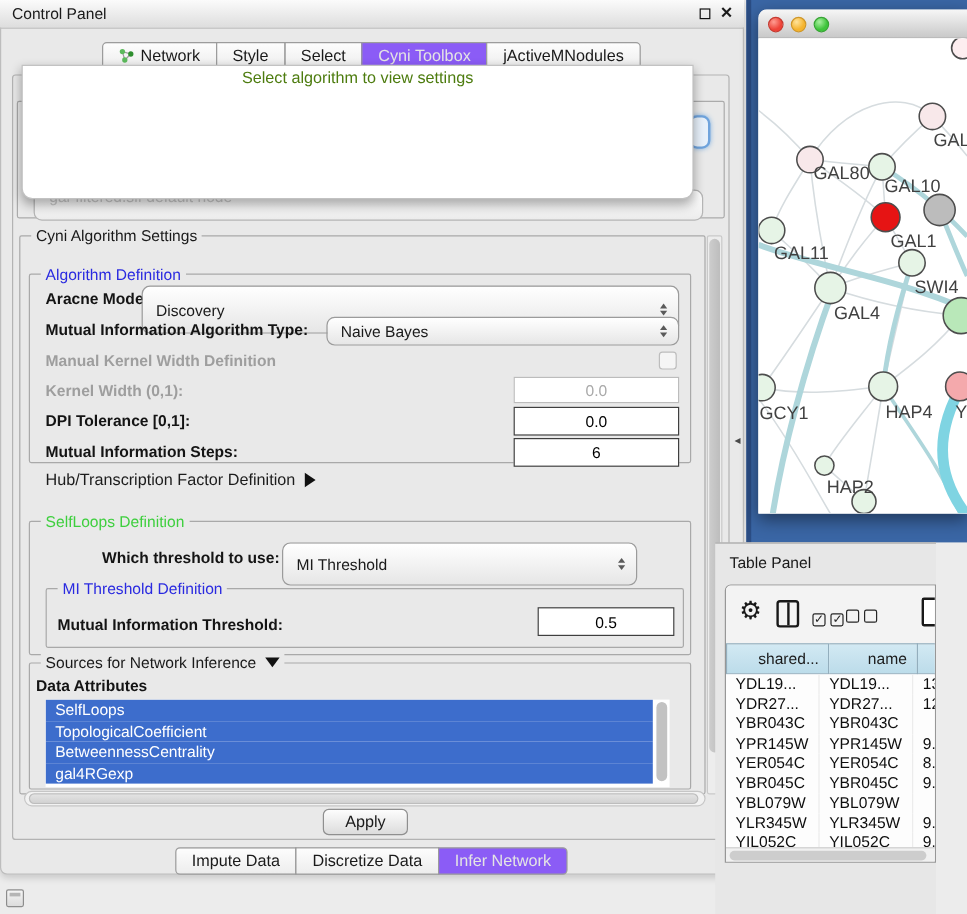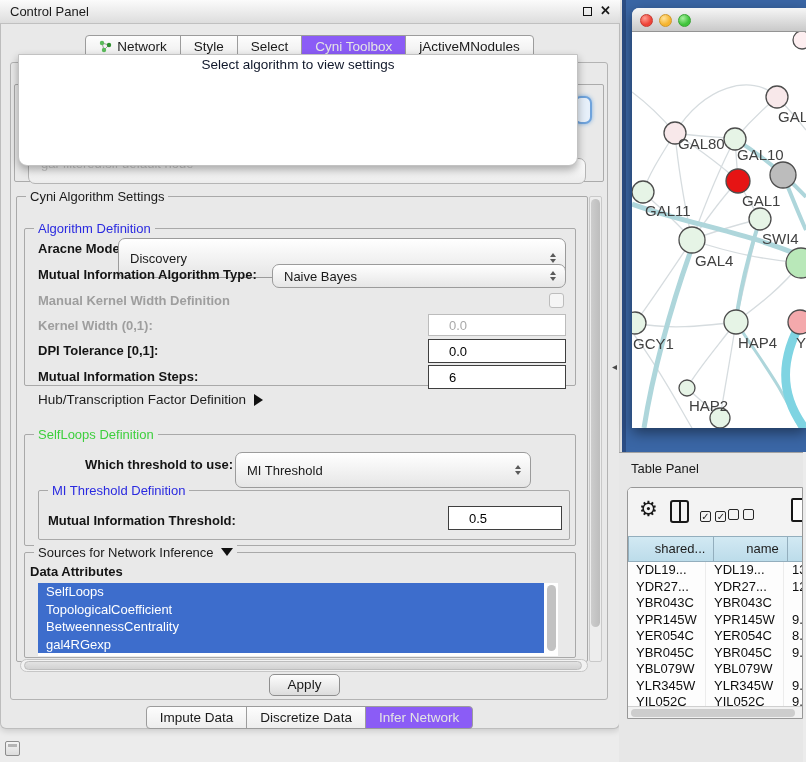--- a/index.html
+++ b/index.html
@@ -35,21 +35,21 @@
   #hidden-combo-btn { left:574px; top:96px; width:18px; height:28px; border:2px solid #6fa3dc;
                       border-radius:7px; background:#e7f0fa; box-shadow:0 0 4px #7fb0e0; z-index:1; }
   #hidden-combo { left:28px; top:158px; width:558px; height:26px; border:1px solid #b5b5b5; border-radius:7px;
                   background:linear-gradient(#fff,#ececec); z-index:1; }
   #hidden-combo span { position:absolute; left:12px; top:-3px; font-size:13px; color:#c9c9c9; }
 
   
   #algo-popup { left:18px; top:54px; width:560px; height:112px; background:#fff;
                 border:1px solid #c2c2c2; border-radius:0 0 9px 9px;
                 box-shadow:0 4px 9px rgba(0,0,0,.32); z-index:5; }
-  #algo-placeholder { height:17px; text-align:center; font-size:13.5px; color:#0f172a; padding-top:2px; }
+  #algo-placeholder { height:17px; text-align:center; font-size:13.5px; color:#4d7c0f; padding-top:2px; }
   .algo-item { height:15.6px; line-height:15.6px; font-size:13.5px; padding-left:5px; color:#0d0d0d; }
   .algo-item.bold { font-weight:bold; }
 
   
   .group { position:absolute; border:1px solid #a9a9a9; border-radius:2px; }
   .group-label { position:absolute; font-size:13px; background:#e9e9e9; padding:0 4px; z-index:3; }
   .lbl-blue  { color:#2a2ae0; }
   .lbl-green { color:#3ecf3e; }
   .flabel { position:absolute; font-size:13px; font-weight:bold; color:#141414; }
   .flabel.dis { color:#9e9e9e; }
@@ -62,21 +62,21 @@
 
   .combo { position:absolute; border:1px solid #9b9b9b; border-radius:7px;
            background:linear-gradient(#ffffff,#e6e6e6); display:flex; align-items:center; }
   .combo-text { padding-left:11px; font-size:13px; }
   .stepper { margin-left:auto; padding-right:9px; display:flex; flex-direction:column; gap:2px; }
   .tri-up   { width:0; height:0; border-left:3.5px solid transparent; border-right:3.5px solid transparent;
               border-bottom:4.5px solid #5a5a5a; }
   .tri-down { width:0; height:0; border-left:3.5px solid transparent; border-right:3.5px solid transparent;
               border-top:4.5px solid #5a5a5a; }
 
-  .num-input { position:absolute; text-align:left; font-size:13px; padding:0 20px;
+  .num-input { position:absolute; text-align:center; font-size:13px; padding:0 20px;
                border:1px solid #3f3f3f; background:#fff; font-family:"Liberation Sans",sans-serif; }
   .num-input.dis { border:1px solid #bcbcbc; color:#a9a9a9; }
   #chk-kernel { left:549px; top:293px; width:15px; height:15px; border:1.5px solid #bdbdbd;
                 border-radius:3px; background:#f5f5f5; }
 
   #hub-row { left:38px; top:392px; font-size:13.5px; color:#1c1c1c; }
   .tri-right { display:inline-block; width:0; height:0; border-top:6px solid transparent;
                border-bottom:6px solid transparent; border-left:9px solid #111;
                margin-left:8px; vertical-align:-2px; }
   .tri-dn-lg { display:inline-block; width:0; height:0; border-left:6px solid transparent;
@@ -108,21 +108,21 @@
   #net-window { left:632px; top:8px; width:174px; height:420px; background:#fff;
                 border-radius:7px 0 0 0; box-shadow:0 5px 14px rgba(0,0,0,.45); }
   #net-titlebar { position:absolute; left:0; top:0; width:174px; height:24px; border-radius:7px 0 0 0;
                   background:linear-gradient(#f6f6f6,#c9c9c9); border-bottom:1px solid #949494; }
   .light { position:absolute; top:6px; width:13px; height:13px; border-radius:50%; }
   #light-red    { left:8px;  background:radial-gradient(circle at 35% 30%, #ff9d92, #ee4338 60%); border:1px solid #c63a31;}
   #light-yellow { left:27px; background:radial-gradient(circle at 35% 30%, #ffe39a, #f5b42f 60%); border:1px solid #cf9729;}
   #light-green  { left:46px; background:radial-gradient(circle at 35% 30%, #a9f0a0, #3fc43b 60%); border:1px solid #37a434;}
   #net-canvas { position:absolute; left:0; top:24px; width:174px; height:396px; overflow:hidden; background:#fff; }
 
-  #table-section { left:619px; top:452px; width:184px; height:310px; background:#e7e7e7;
+  #table-section { left:596px; top:452px; width:184px; height:310px; background:#e7e7e7;
                    border-top:1px solid #a2a2a2; }
   #tp-title { position:absolute; left:12px; top:8px; font-size:13px; }
   #tpanel-box { position:absolute; left:8px; top:34px; width:176px; height:232px; background:#fbfbfb;
                 border:1px solid #979797; border-radius:5px 0 0 0; overflow:hidden; }
   #tp-toolbar { position:absolute; left:0; top:0; width:176px; height:48px; background:#f3f3f3; }
   #gear-ic { position:absolute; left:11px; top:9px; font-size:21px; color:#181818; }
   #cols-ic { position:absolute; left:42px; top:12px; width:19px; height:23px;
              border:2.5px solid #181818; border-radius:3px; }
   #cols-ic i { position:absolute; left:6.5px; top:0; bottom:0; width:2.5px; background:#181818; }
   .cb { display:inline-block; width:11px; height:11px; border:1.7px solid #262626; border-radius:2px;

